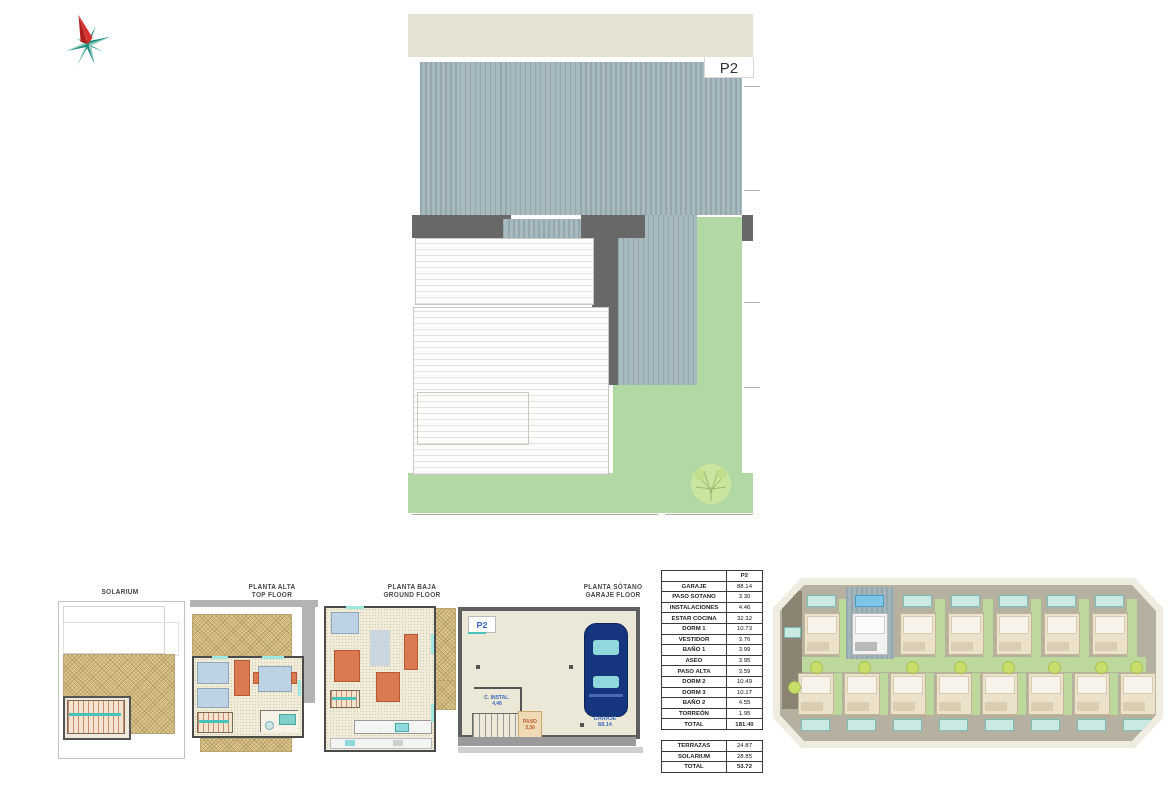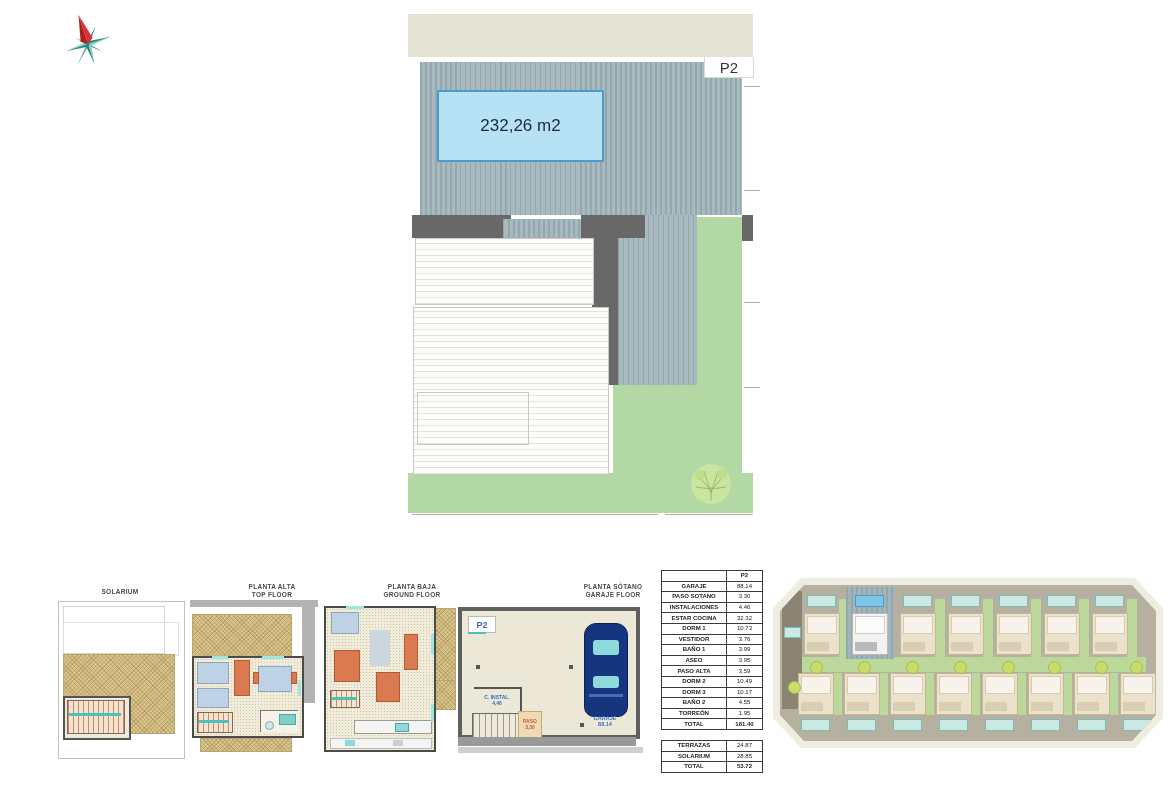--- a/index.html
+++ b/index.html
@@ -120,23 +120,20 @@
     <div class="abs darkwall" style="left:173px;top:201px;width:64px;height:23px;"></div>
     <div class="abs roofstripes" style="left:95px;top:205px;width:78px;height:19px;"></div>
     <div class="abs darkwall" style="left:184px;top:224px;width:26px;height:69px;"></div>
     <div class="abs darkwall" style="left:199px;top:293px;width:11px;height:78px;"></div>
     <div class="abs darkwall" style="left:334px;top:201px;width:11px;height:26px;"></div>
 
     <div class="abs whiteroof" style="left:7px;top:224px;width:177px;height:65px;"></div>
     <div class="abs whiteroof" style="left:5px;top:293px;width:194px;height:166px;"></div>
     <div class="abs" style="left:9px;top:378px;width:110px;height:51px;border:1px solid #c9c9c4;"></div>
 
-    <div class="abs pool" style="left:29px;top:76px;width:163px;height:68px;">
-      <span>232,26 m2</span>
-    </div>
 
     <div class="abs p2box" style="left:296px;top:43px;width:48px;height:20px;">
       <span>P2</span>
     </div>
 
     <svg class="abs" style="left:278px;top:447px;" width="50" height="50" viewBox="0 0 50 50">
       <circle cx="25" cy="23" r="20" fill="#cde89f" opacity="0.85"></circle>
       <g stroke="#9cb86a" stroke-width="1" fill="none">
         <path d="M25 40 L25 26 M25 30 L15 18 M25 30 L35 18 M25 28 L10 26 M25 28 L40 26 M25 32 L18 10 M25 32 L32 10"></path>
       </g>

